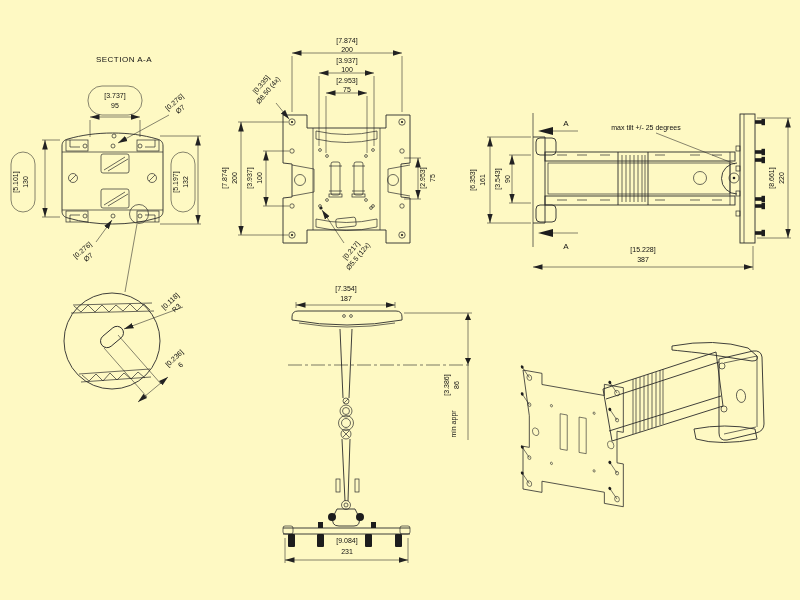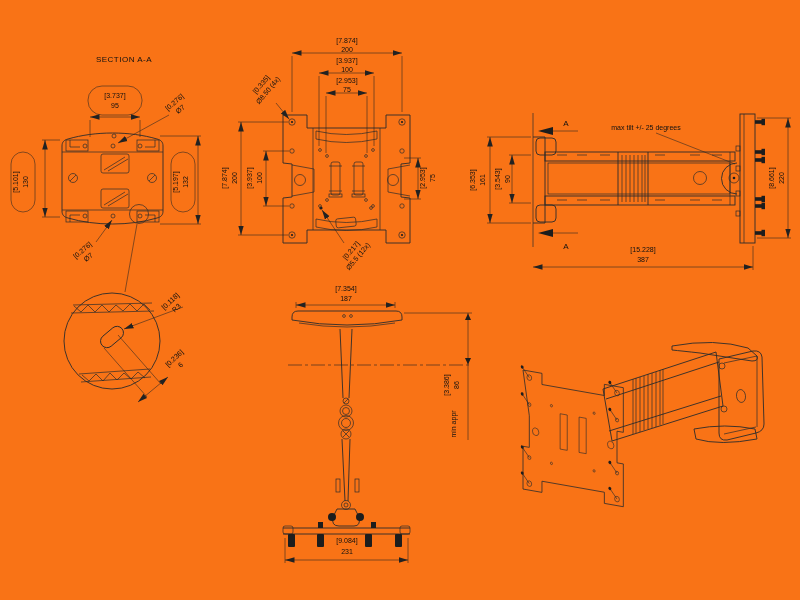--- a/index.html
+++ b/index.html
@@ -1,16 +1,16 @@
 <!DOCTYPE html>
 <html><head>
 <meta charset="utf-8">
 <style>
   html,body{margin:0;padding:0;background:#fff;}
-  #canvas{width:800px;height:600px;position:relative;background:#f97316;overflow:hidden;}
+  #canvas{width:800px;height:600px;position:relative;background:#fef9c3;overflow:hidden;}
   svg{display:block;}
   .ln{stroke:#2b2b2b;stroke-width:0.9;fill:none;}
   .ln2{stroke:#2b2b2b;stroke-width:0.7;fill:none;}
   .dim-ln{stroke:#222;stroke-width:0.55;fill:none;}
   .cl{stroke:#222;stroke-width:0.6;fill:none;stroke-dasharray:14 3 3 3;}
   .dk{fill:#1d1d1d;stroke:none;}
   .dim{font-family:"Liberation Sans",sans-serif;font-size:7px;fill:#111;text-anchor:middle;}
   .ttl{font-family:"Liberation Sans",sans-serif;font-size:8px;fill:#111;text-anchor:middle;letter-spacing:0.5px;}
   .sa{font-family:"Liberation Sans",sans-serif;font-size:8px;fill:#111;text-anchor:middle;}
 </style>

